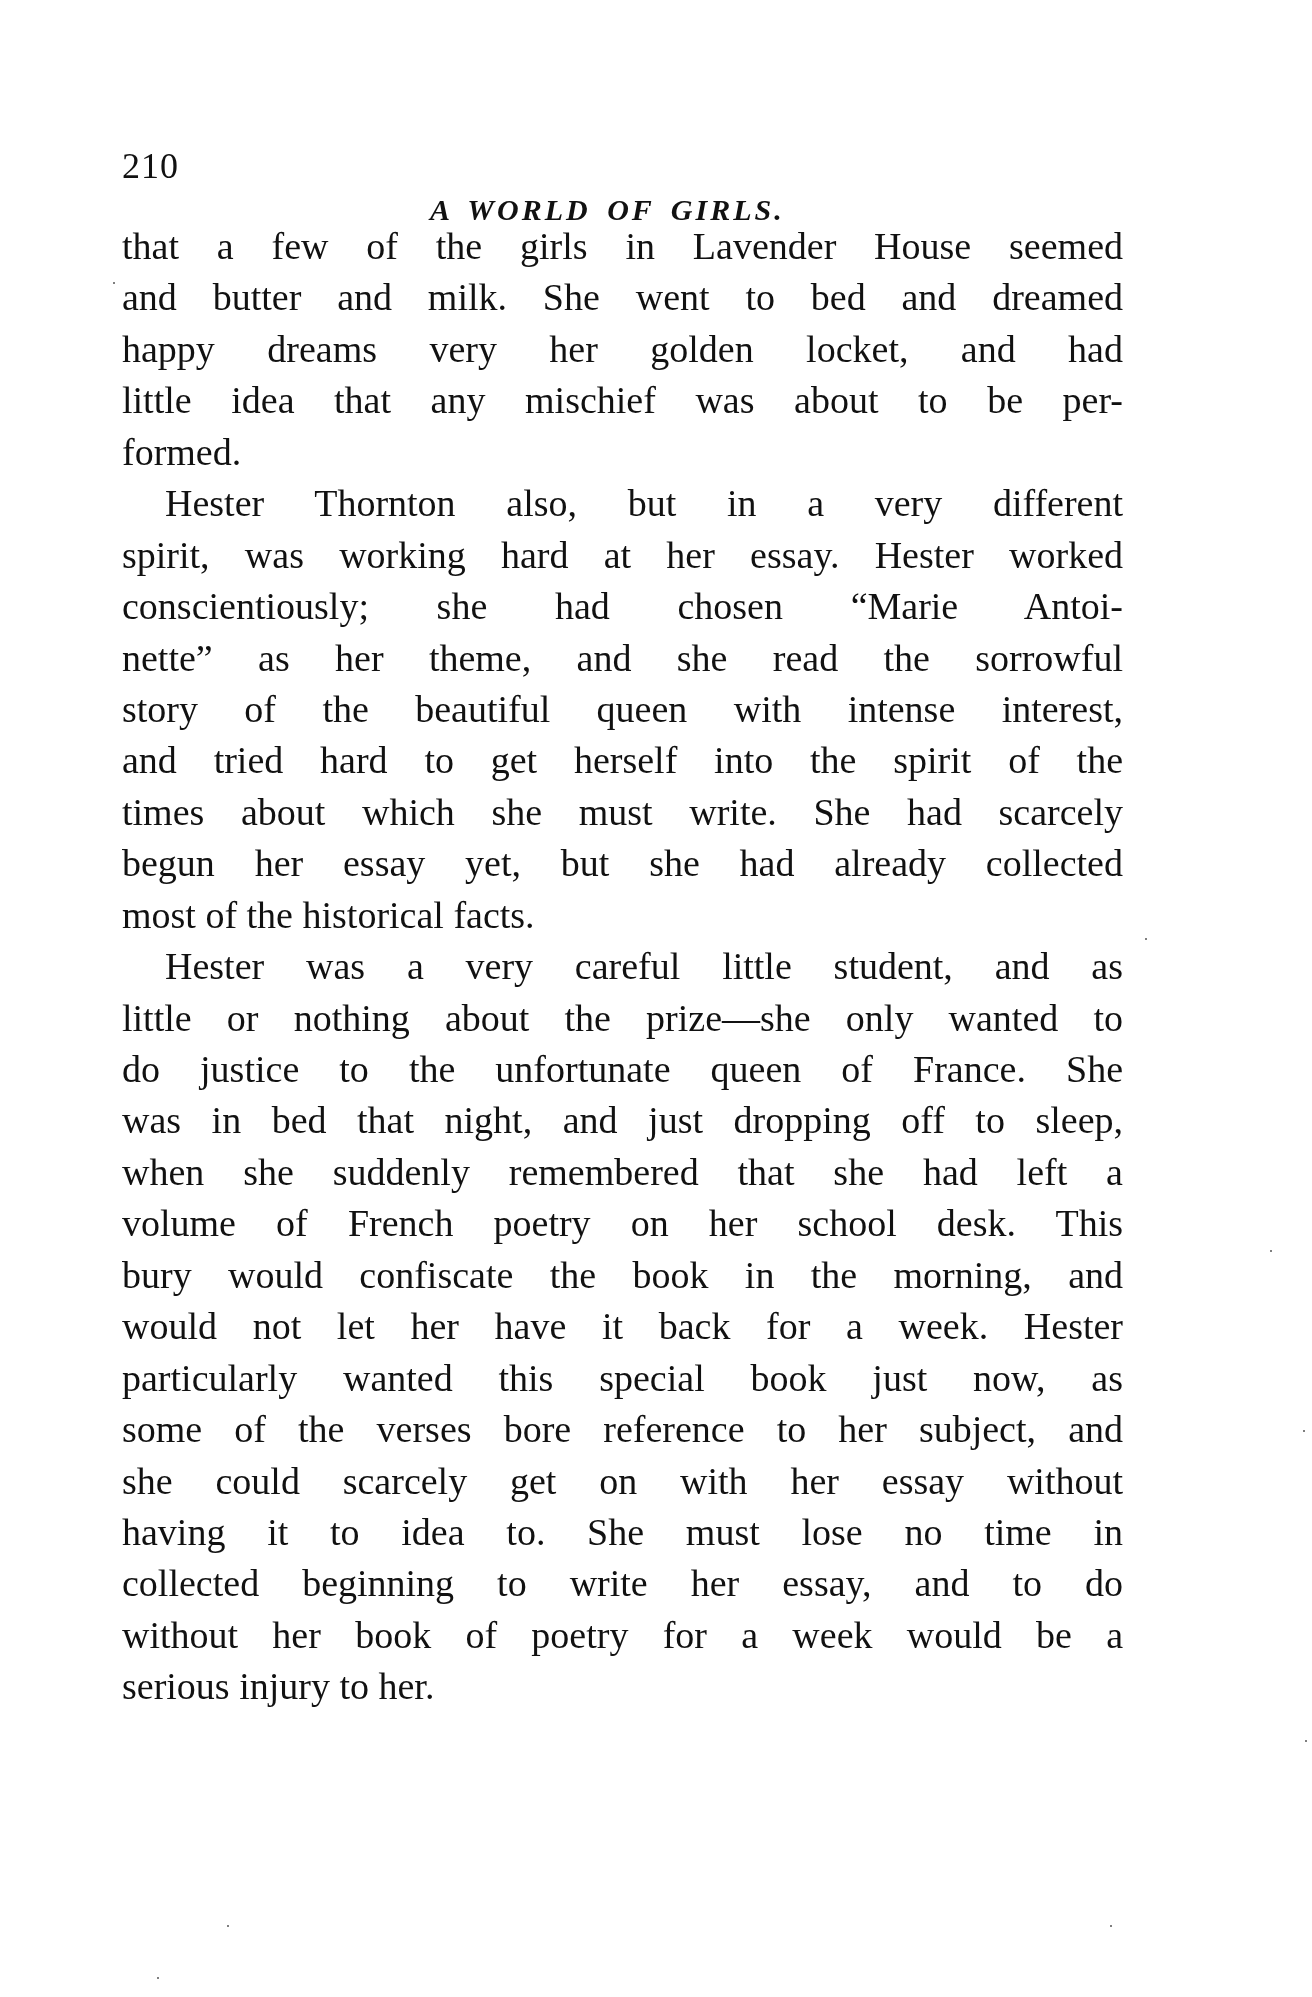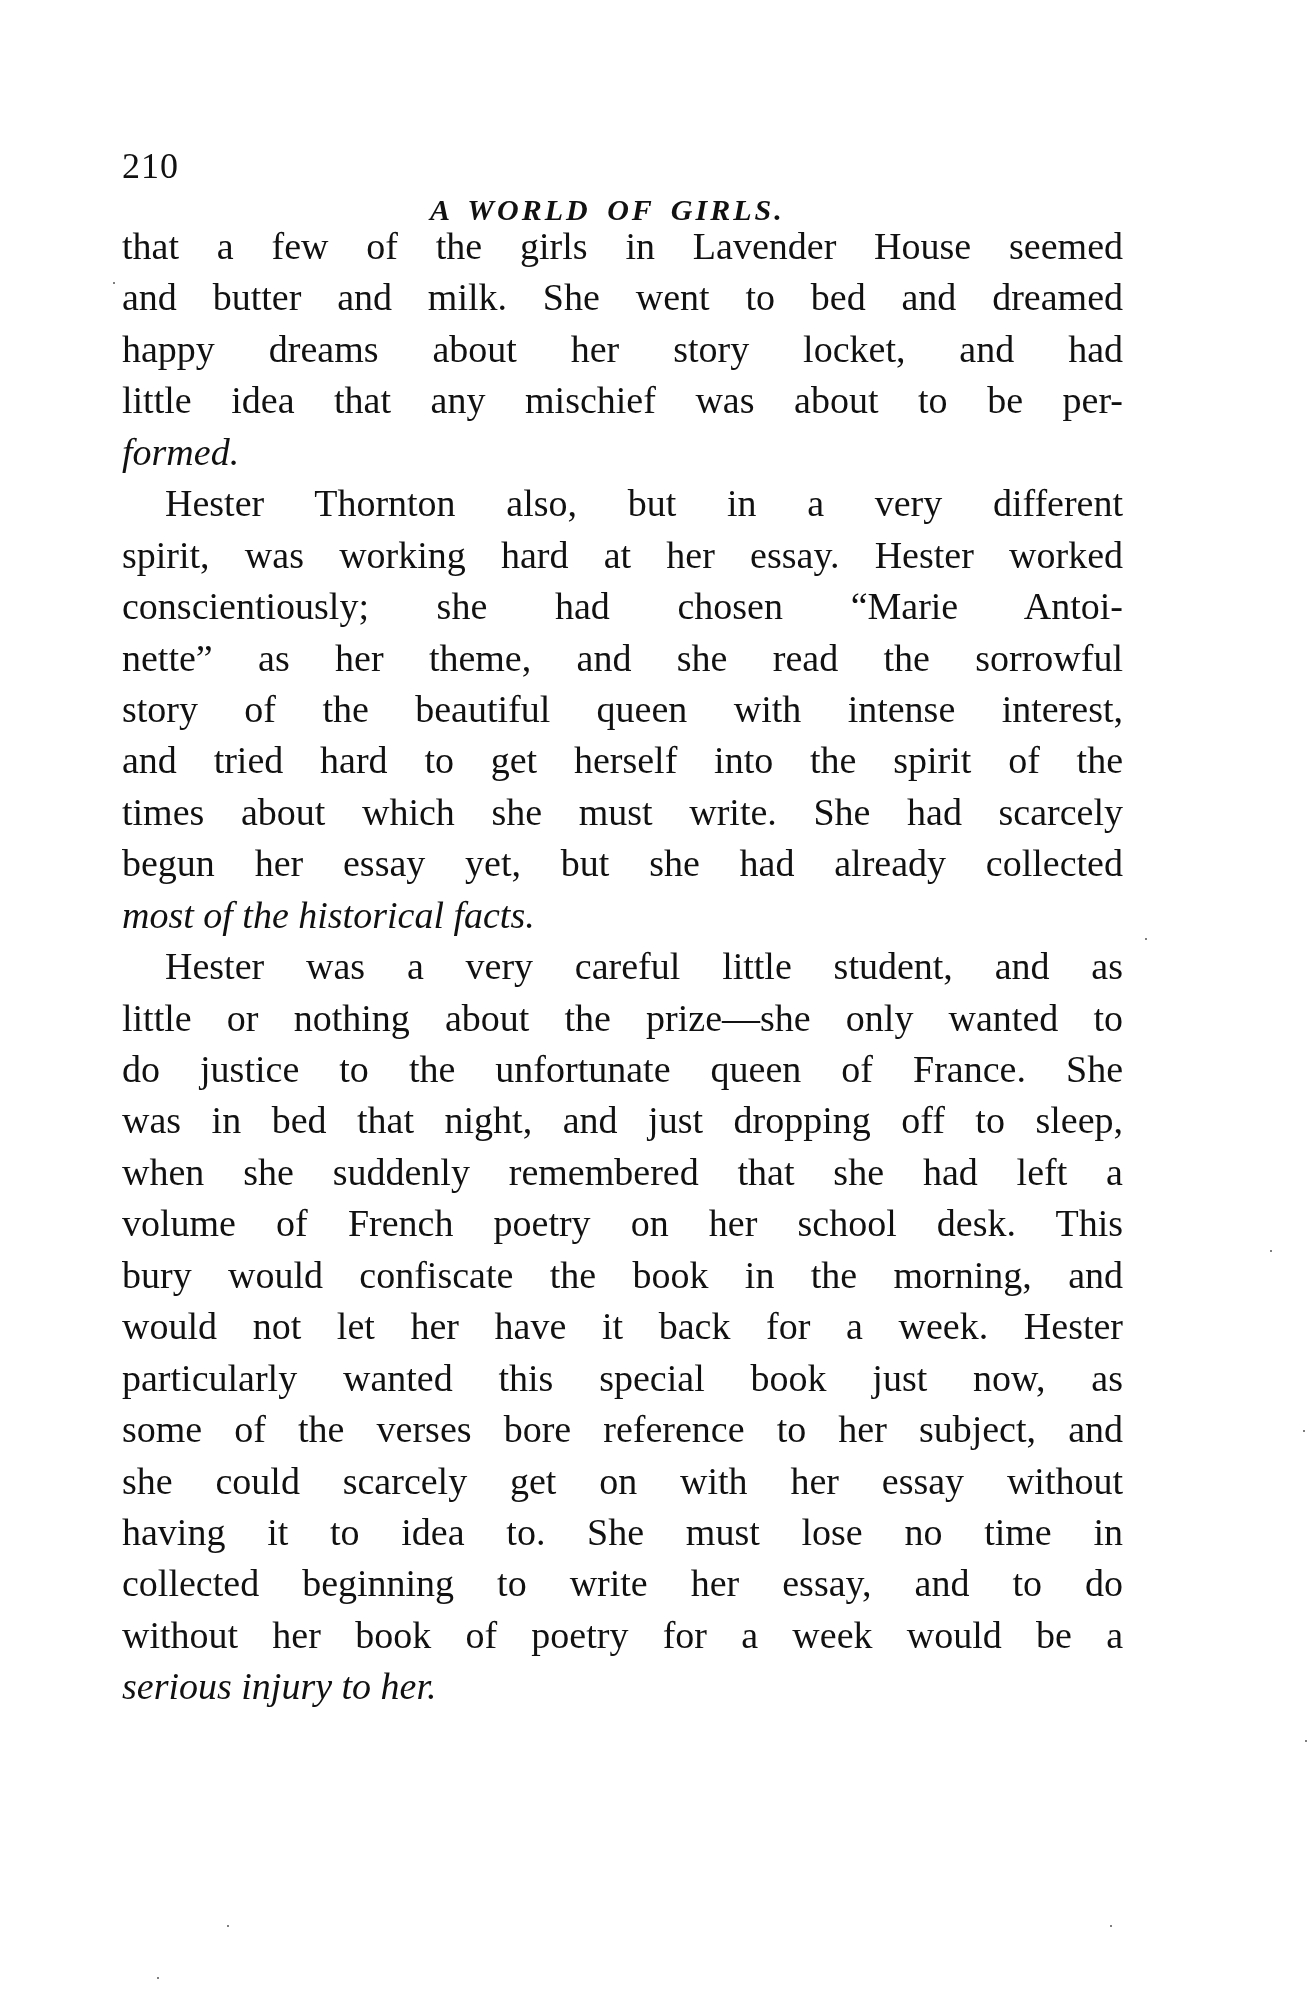--- a/index.html
+++ b/index.html
@@ -63,21 +63,20 @@
       white-space: nowrap;
       text-align: justify;
       text-align-last: justify;
       overflow: visible;
     }
     .line.indent {
       padding-left: 43px;
     }
     .line.last {
       text-align-last: left;
-      font-style: italic;
     }
     .speck {
       position: absolute;
       width: 2px;
       height: 2px;
       background: #555;
       border-radius: 1px;
     }
   </style>
 </head>
@@ -88,21 +87,21 @@
   <div class="running-head">
     <span class="page-number">210</span>
     <span class="book-title">A WORLD OF GIRLS.</span>
   </div>
 
   <div class="body-text">
 
     <div class="paragraph">
       <span class="line">that a few of the girls in Lavender House seemed</span>
       <span class="line">and butter and milk.  She went to bed and dreamed</span>
-      <span class="line">happy dreams about her story locket, and had</span>
+      <span class="line">happy dreams very her golden locket, and had</span>
       <span class="line">little idea that any mischief was about to be per-</span>
       <span class="line last">formed.</span>
     </div>
 
     <div class="paragraph">
       <span class="line indent">Hester Thornton also, but in a very different</span>
       <span class="line">spirit, was working hard at her essay.  Hester worked</span>
       <span class="line">conscientiously; she had chosen “Marie Antoi-</span>
       <span class="line">nette” as her theme, and she read the sorrowful</span>
       <span class="line">story of the beautiful queen with intense interest,</span>

